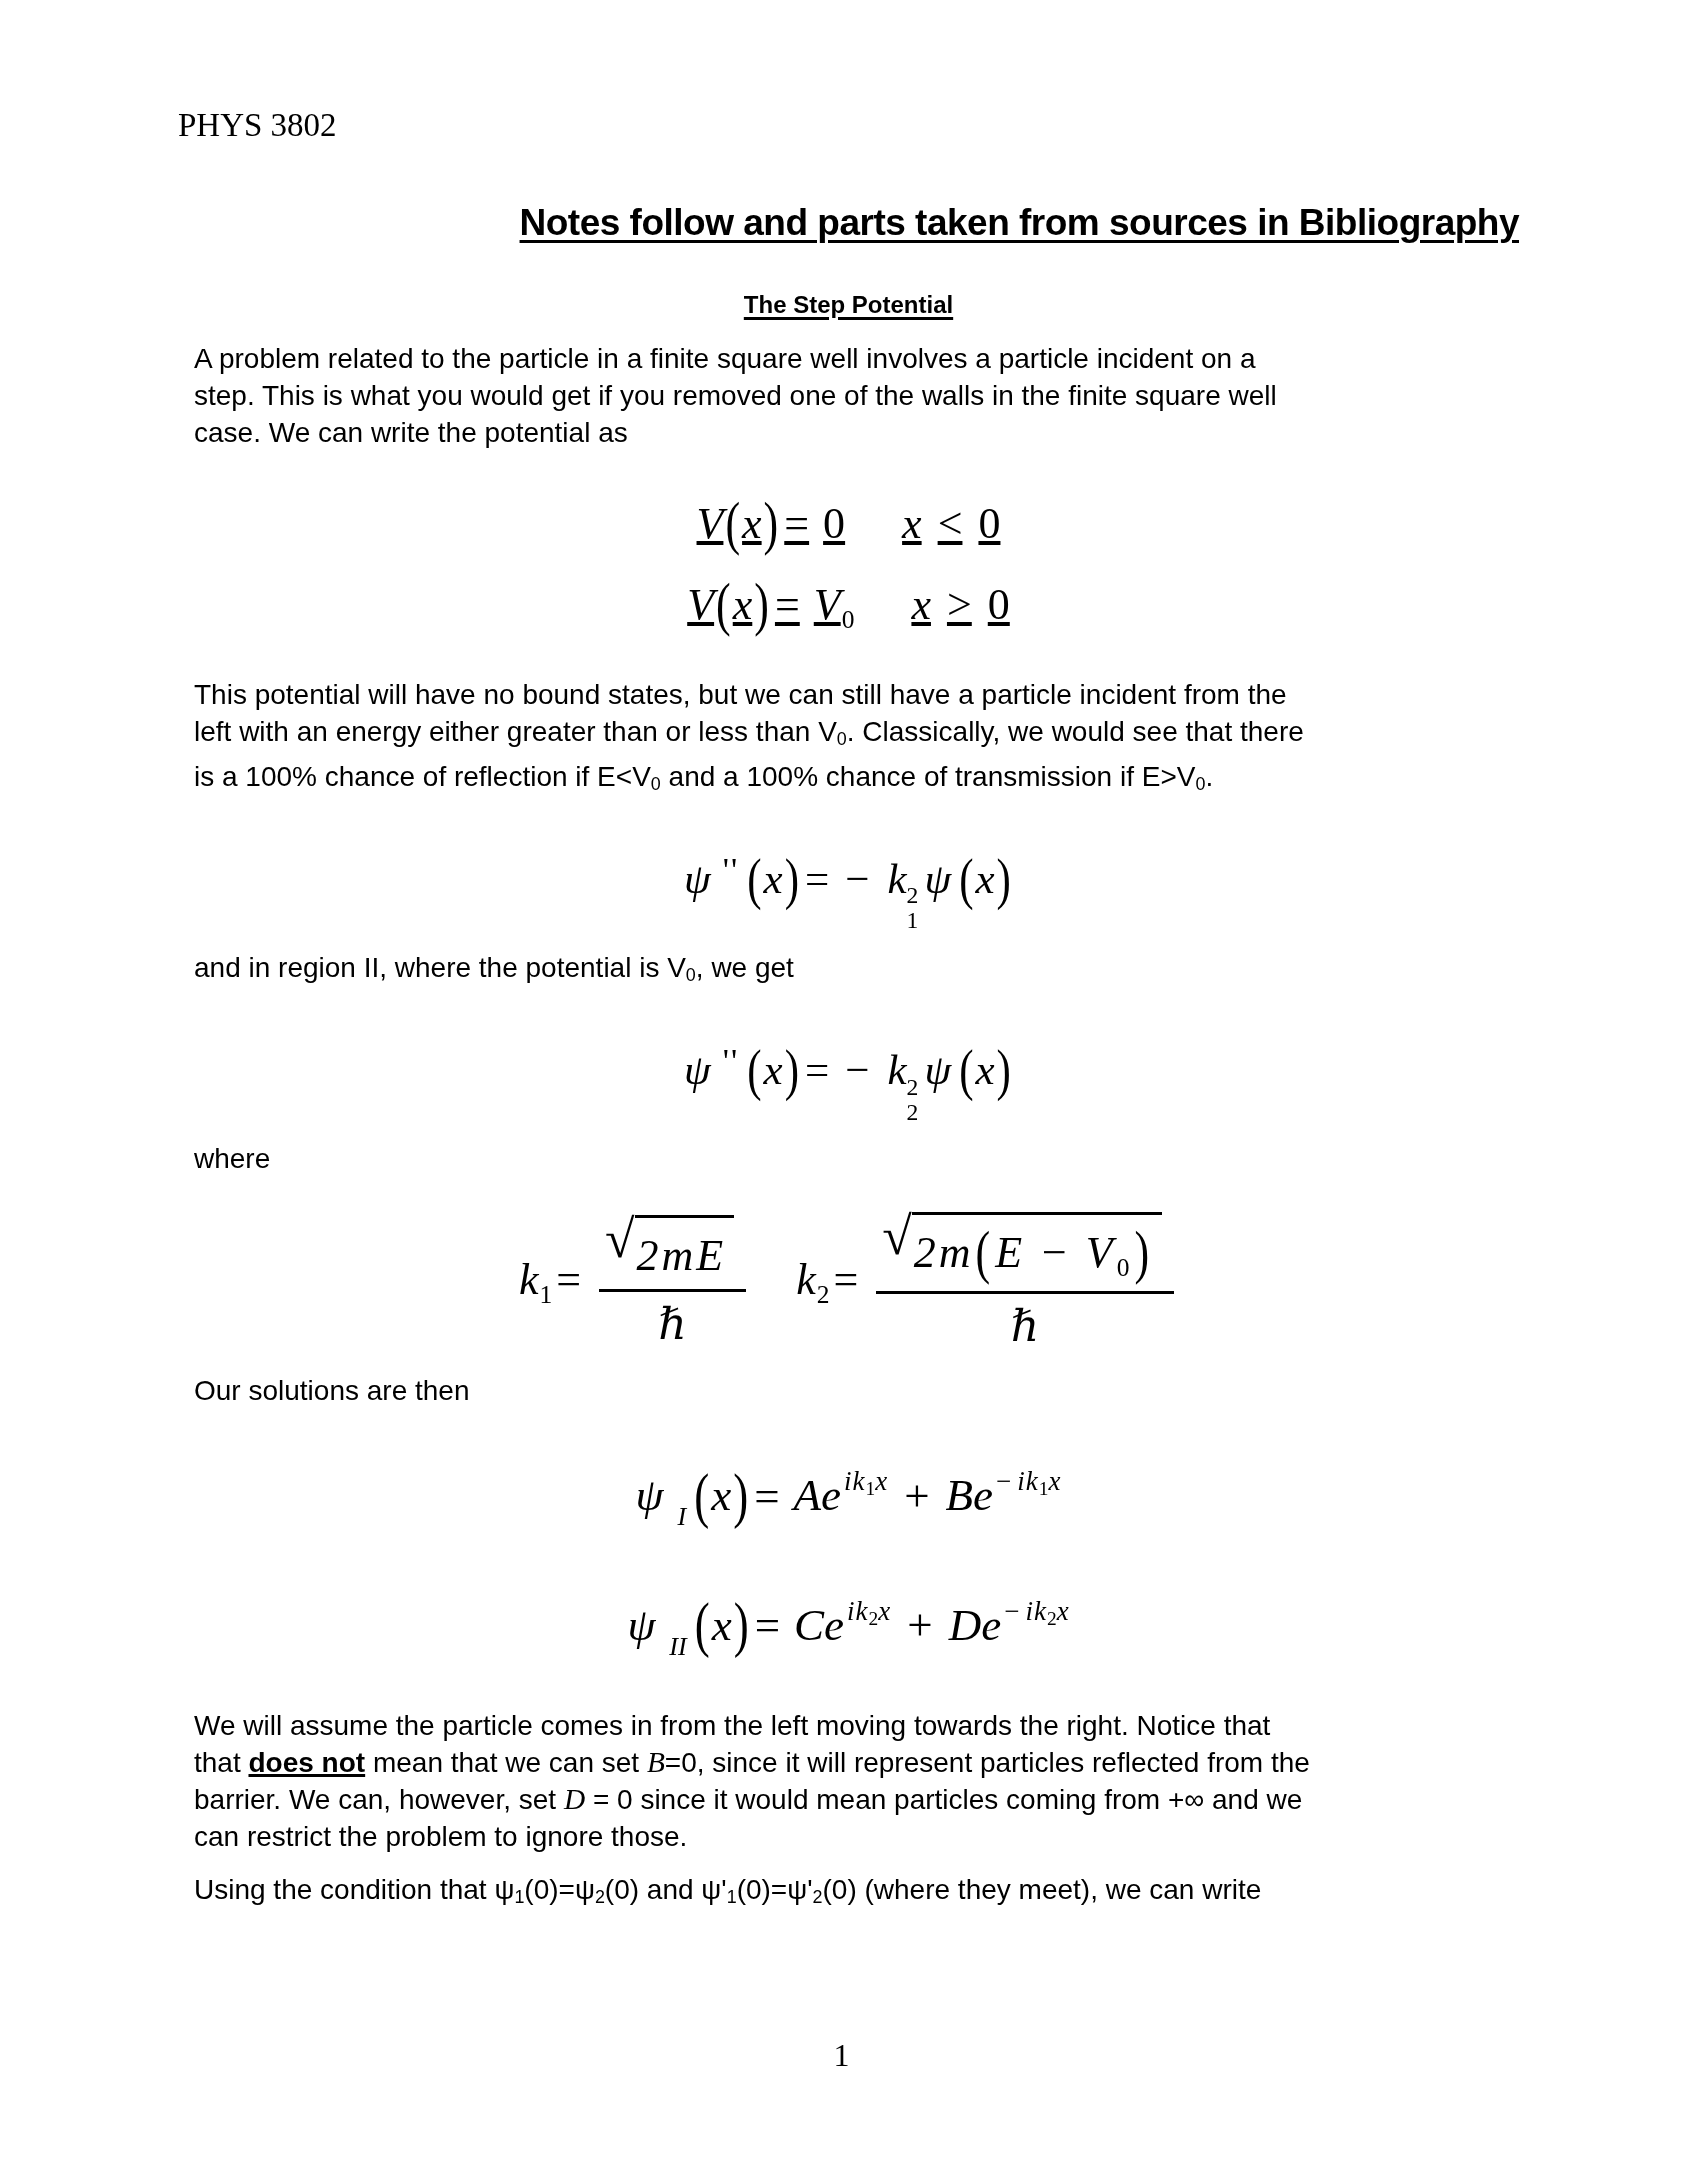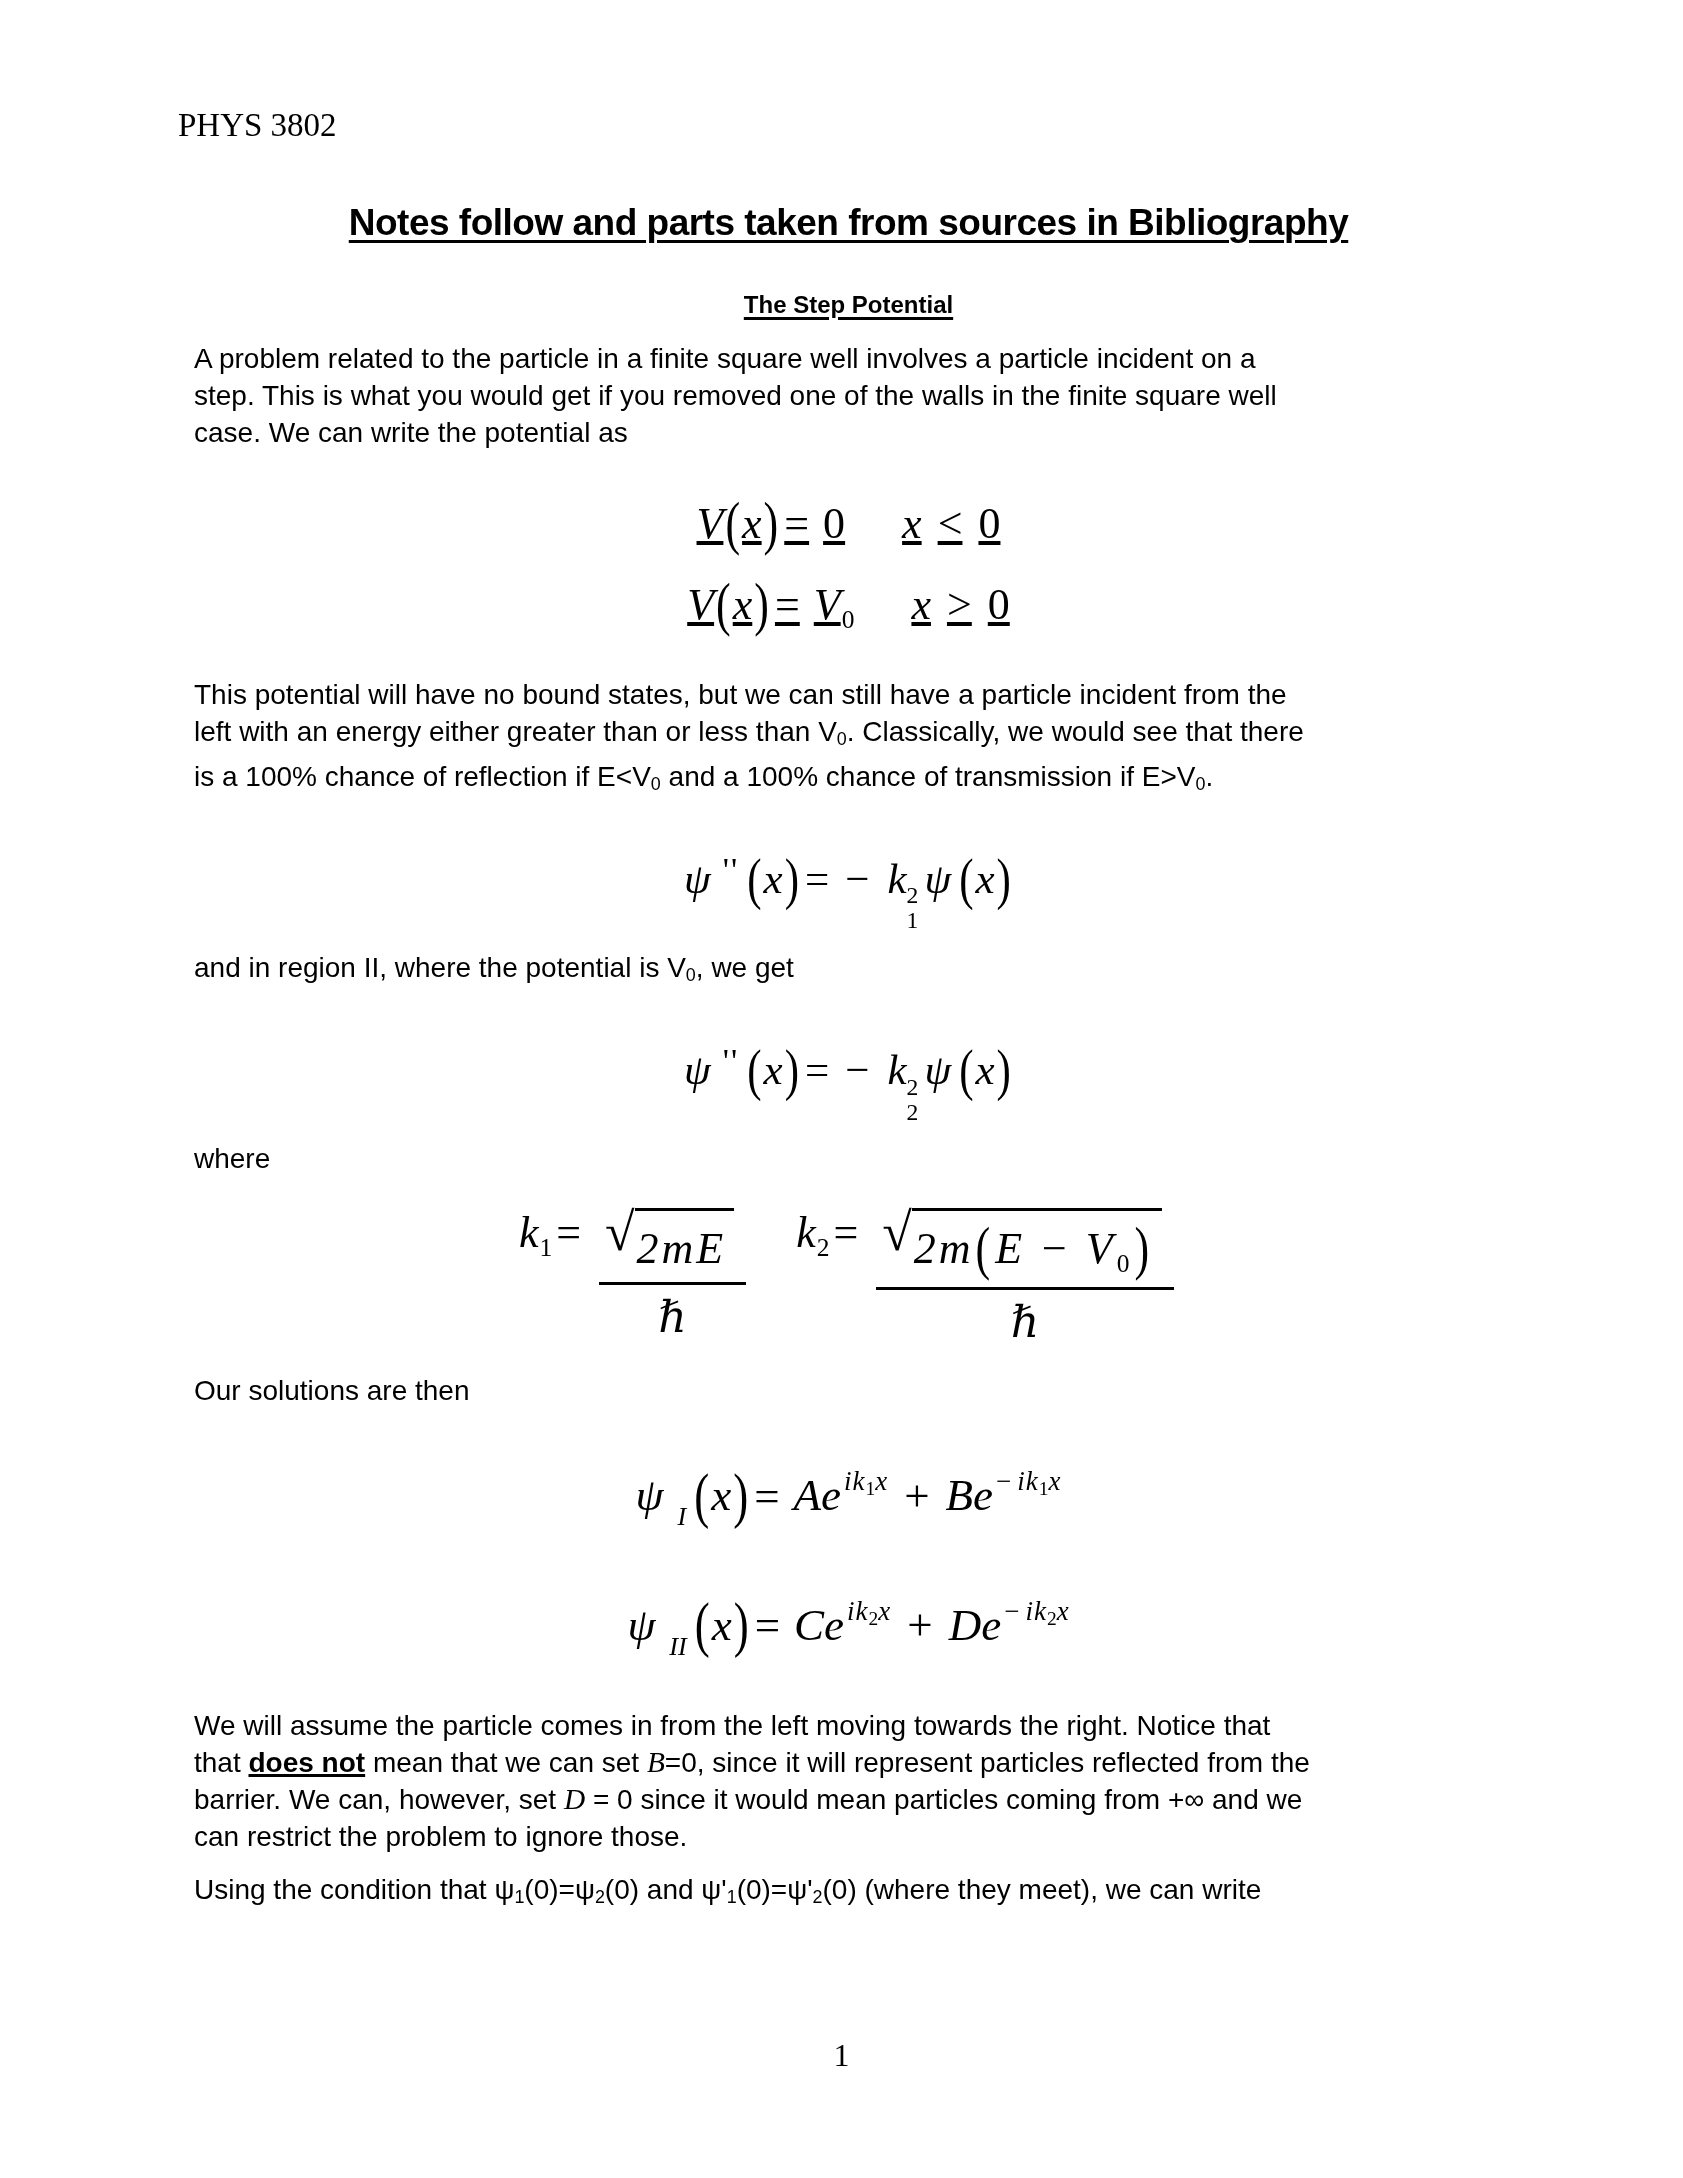--- a/index.html
+++ b/index.html
@@ -10,21 +10,21 @@
   }
   .content { margin-left:178px; width:1341px; }
 
   .course {
     margin-top:105px;
     font-family:"Liberation Serif", "DejaVu Serif", serif;
     font-size:33px; line-height:40px;
   }
   .title {
     margin:55px 0 0 0;
-    font-size:37px; line-height:46px; font-weight:bold; text-align:center;
+    font-size:37px; line-height:46px; font-weight:bold; text-align:right;
     letter-spacing:-0.5px;
     text-decoration:underline; text-decoration-thickness:3px; text-underline-offset:5px;
   }
   .subtitle {
     margin:40px 0 0 0;
     font-size:24px; line-height:38px; font-weight:bold; text-align:center;
     text-decoration:underline; text-decoration-thickness:3px; text-underline-offset:4px;
   }
 
   p.body {
@@ -64,21 +64,21 @@
   .exp     { font-size:0.6em; font-style:italic; vertical-align:0.75em; margin-left:3px; letter-spacing:1px; }
   .exp .nsub { font-size:0.72em; font-style:normal; vertical-align:-0.28em; letter-spacing:0; }
   .exp .nneg { font-style:normal; margin-right:5px; }
 
   .eq-pot  { margin-top:32px; font-size:44px;text-decoration:underline; }
   .pot-line{ line-height:81px; }
   .wgap    { display:inline-block; width:57px; }
 
   .eq-schr { line-height:85px; margin-top:24px; font-size:43px; }
 
-  .eq-flex { margin-top:30px; height:149px; display:flex; justify-content:center; align-items:flex-start; font-size:44px; }
+  .eq-flex { margin-top:30px; height:149px; display:flex; justify-content:center; align-items:center; font-size:44px; }
   .kgap    { display:inline-block; width:46px; }
   .frac    { display:inline-flex; flex-direction:column; align-items:center; margin:0 4px; }
   .num     { border-bottom:3px solid #000; padding:0 12px 8px 6px; }
   .den     { padding-top:6px; }
   .sqrt    { display:inline-flex; align-items:flex-start; }
   .rad     { font-style:normal; font-size:1.22em; line-height:0.8; transform:translateY(3px); }
   .radicand{ border-top:3px solid #000; padding:12px 8px 0 2px; letter-spacing:3px; }
 
   .eq-sol  { line-height:89px; font-size:45px; }
   .eq-sol1 { margin-top:28px; }

